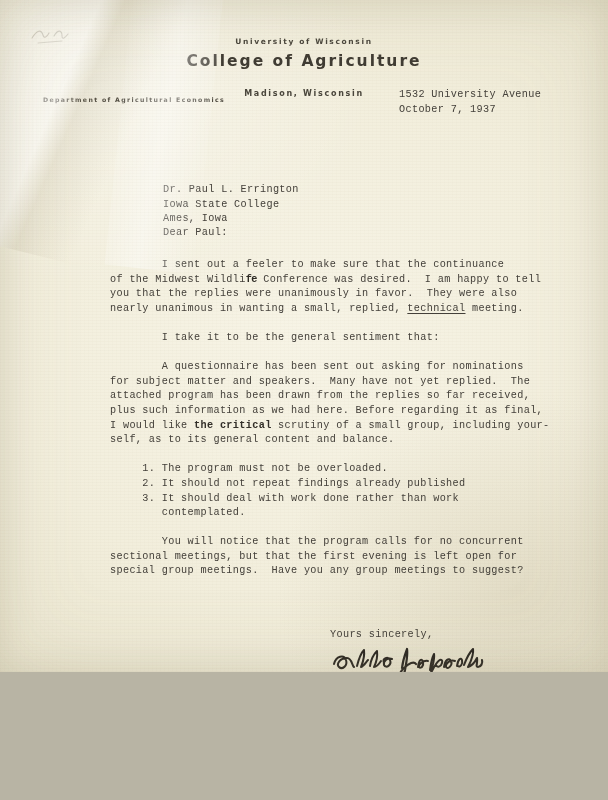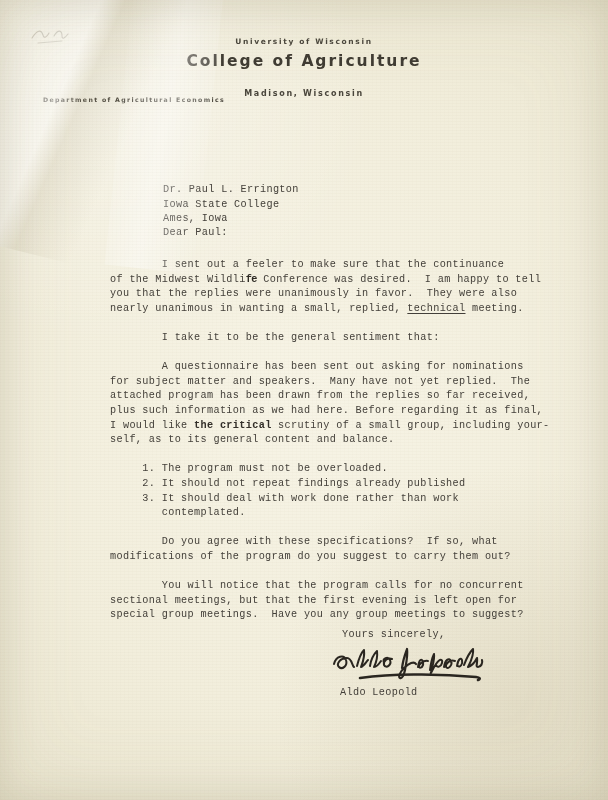--- a/index.html
+++ b/index.html
@@ -3,21 +3,21 @@
 <meta charset="utf-8">
 <style>
   html, body {
     margin: 0;
     padding: 0;
     background: #b8b4a4;
   }
   .page {
     position: relative;
     width: 608px;
-    height: 800px;
+    height: 672px;
     overflow: hidden;
     background:
       radial-gradient(ellipse 70% 50% at 18% 12%, rgba(255,255,255,0.38), rgba(255,255,255,0) 62%),
       radial-gradient(ellipse 60% 45% at 85% 88%, rgba(196,186,156,0.30), rgba(255,255,255,0) 66%),
       radial-gradient(ellipse 90% 70% at 50% 50%, #f7f4e6 0%, #f2eedc 55%, #e9e4cd 100%);
     font-family: "Liberation Mono", "DejaVu Sans Mono", monospace;
     color: #3a3730;
   }
   
   .grain {
@@ -138,21 +138,21 @@
     position: absolute;
     left: 110px;
     top: 258px;
     width: 450px;
   }
   .para { margin: 0 0 14.6px 0; }
   .para:last-child { margin-bottom: 0; }
   .list { margin: 0 0 14.6px 0; padding: 0; }
   .closing {
     position: absolute;
-    left: 342px;
+    left: 330px;
     top: 628px;
   }
   .sig-name {
     position: absolute;
     left: 340px;
     top: 686px;
   }
   u { text-decoration: underline; text-underline-offset: 1.5px; }
   .overstrike { color: #2e2b25; font-weight: 700; letter-spacing: -0.6px; }
   .inked { color: #332f29; font-weight: 700; }
@@ -178,20 +178,22 @@
     <path d="M10 19 L34 17" stroke="#6d6450" stroke-width="0.8" fill="none" stroke-linecap="round"></path>
   </svg>
 
   <div class="letterhead">
     <div class="lh-univ">University of Wisconsin</div>
     <div class="lh-college">College of Agriculture</div>
     <div class="lh-city">Madison, Wisconsin</div>
   </div>
   <div class="dept">Department of Agricultural Economics</div>
 
+  <div class="tw addr-date"><span>1532 University Avenue</span>
+<span>October 7, 1937</span></div>
 
   <div class="tw recipient"><span>Dr. Paul L. Errington</span>
 <span>Iowa State College</span>
 <span>Ames, Iowa</span></div>
 
   <div class="tw salutation">Dear Paul:</div>
 
   <div class="body-block">
 
     <p class="tw para"><span>        I sent out a feeler to make sure that the continuance</span>
@@ -206,22 +208,20 @@
 <span>attached program has been drawn from the replies so far received,</span>
 <span>plus such information as we had here. Before regarding it as final,</span>
 <span>I would like </span><span class="inked">the critical</span><span> scrutiny of a small group, including your-</span>
 <span>self, as to its general content and balance.</span></p>
 
     <div class="tw list"><span>     1. The program must not be overloaded.</span>
 <span>     2. It should not repeat findings already published</span>
 <span>     3. It should deal with work done rather than work</span>
 <span>        contemplated.</span></div>
 
-    <p class="tw para"><span>        Do you agree with these specifications?  If so, what</span>
-<span>modifications of the program do you suggest to carry them out?</span></p>
 
 
     <p class="tw para"><span>        You will notice that the program calls for no concurrent</span>
 <span>sectional meetings, but that the first evening is left open for</span>
 <span>special group meetings.  Have you any group meetings to suggest?</span></p>
 
   </div>
 
   <div class="tw closing">Yours sincerely,</div>
 

